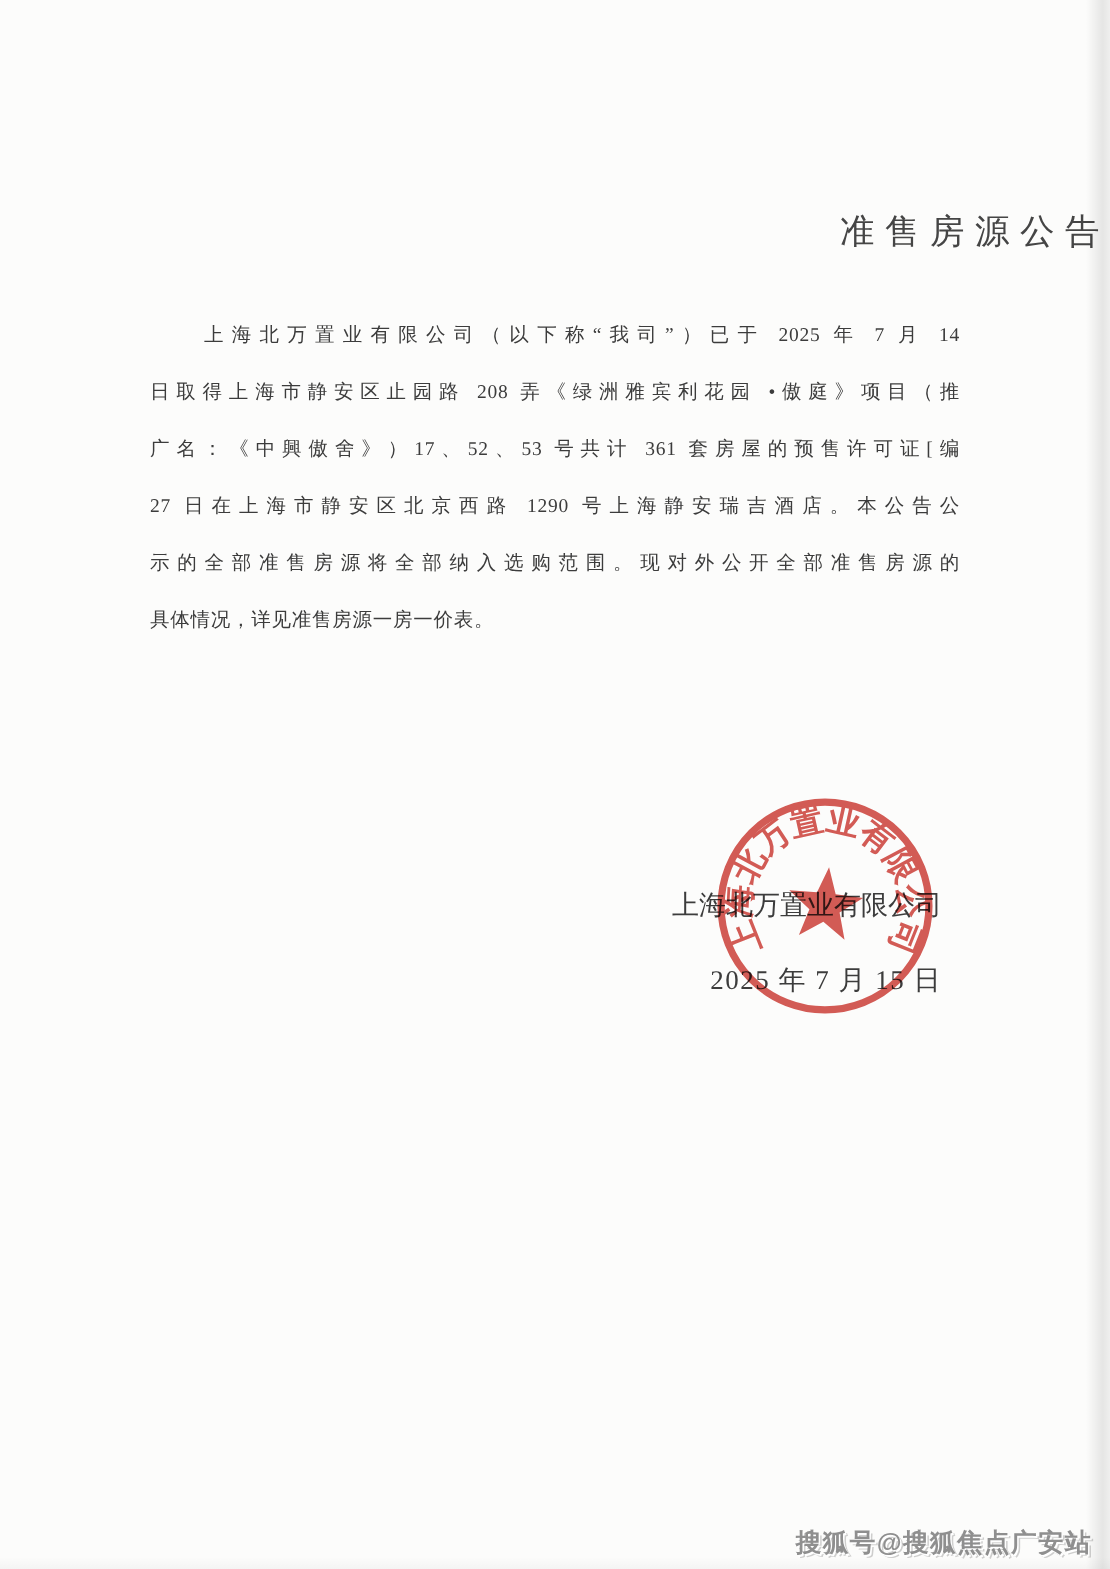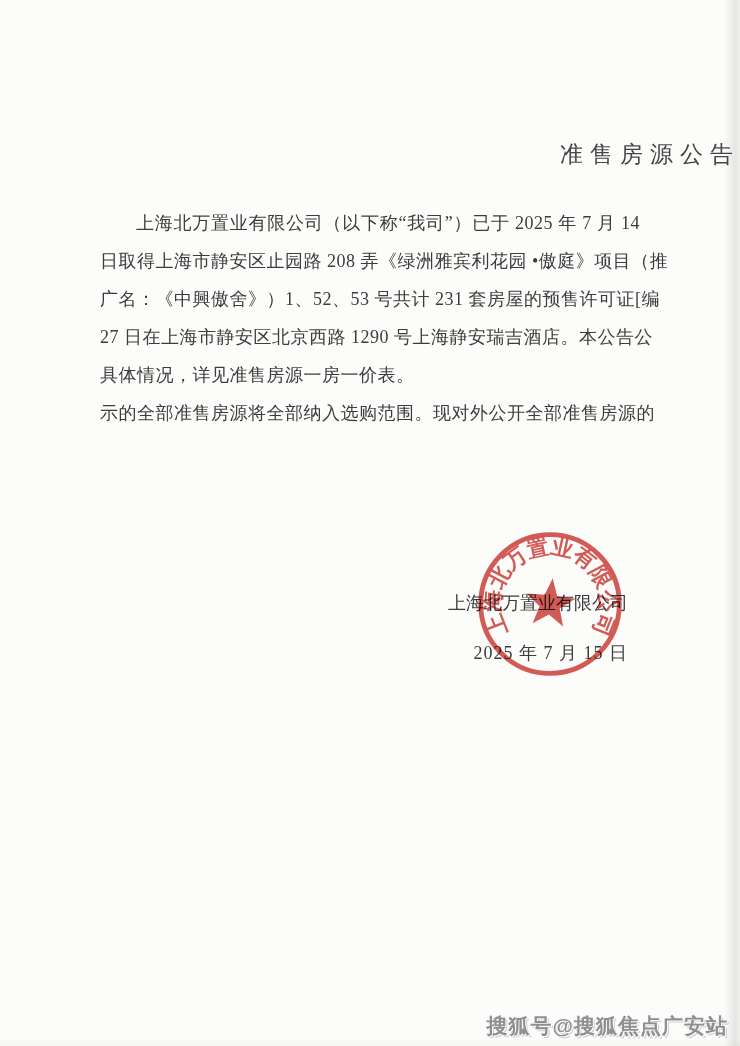--- a/index.html
+++ b/index.html
@@ -21,21 +21,21 @@
     pointer-events:none;
   }
   .doc-title{
     position:absolute;top:124px;left:0;width:100%;
     text-align:right;
     font-size:23px;letter-spacing:7px;
     color:#454545;font-weight:500;
   }
   .body-text{
     position:absolute;top:204px;left:100px;width:540px;
-    font-size:18px;color:#3c3c3c;
+    font-size:13px;color:#3c3c3c;
   }
   .line{
     height:38px;line-height:38px;white-space:nowrap;
     text-align:justify;text-align-last:justify;
     letter-spacing:0.5px;
   }
   .line.indent{padding-left:36px;width:504px;}
   .line.last{text-align-last:left;}
   .signature{
     position:absolute;top:592px;right:112px;
@@ -44,39 +44,39 @@
   .signature .company-line{line-height:22px;}
   .signature .date-line{line-height:22px;margin-top:28px;letter-spacing:1px;}
   .seal{
     position:absolute;left:473px;top:527px;width:154px;height:154px;
     mix-blend-mode:multiply;opacity:0.88;filter:blur(0.4px);
     pointer-events:none;
   }
   .watermark{
     position:absolute;right:12px;bottom:6px;
     font-family:"Liberation Sans","DejaVu Sans",sans-serif;
-    font-size:21px;font-weight:700;letter-spacing:1px;
+    font-size:17px;font-weight:700;letter-spacing:1px;
     color:#8f8f8f;
     text-shadow:1px 1px 0 #ffffff, 2px 2px 0 rgba(120,120,120,0.35);
   }
 </style>
 </head>
 <body>
 
 <div class="page">
 
   <h1 class="doc-title">准售房源公告</h1>
 
   <div class="body-text">
     <div class="line indent">上海北万置业有限公司（以下称“我司”）已于 2025 年 7 月 14</div>
     <div class="line">日取得上海市静安区止园路 208 弄《绿洲雅宾利花园 •傲庭》项目（推</div>
-    <div class="line">广名：《中興傲舍》）1、52、53 号共计 231 套房屋的预售许可证[编</div>
+    <div class="line">广名：《中興傲舍》）17、52、53 号共计 361 套房屋的预售许可证[编</div>
     <div class="line">27 日在上海市静安区北京西路 1290 号上海静安瑞吉酒店。本公告公</div>
+    <div class="line">示的全部准售房源将全部纳入选购范围。现对外公开全部准售房源的</div>
     <div class="line last">具体情况，详见准售房源一房一价表。</div>
-    <div class="line">示的全部准售房源将全部纳入选购范围。现对外公开全部准售房源的</div>
   </div>
 
   <div class="signature">
     <div class="company-line">上海北万置业有限公司</div>
     <div class="date-line">2025 年 7 月 15 日</div>
   </div>
 
   <svg class="seal" viewBox="0 0 160 160" aria-hidden="true">
     <circle cx="80" cy="80" r="72" fill="none" stroke="#d0453e" stroke-width="5"></circle>
     <path id="sealArc" d="M 46.6 119.8 A 52 52 0 1 1 113.4 119.8" fill="none"></path>

